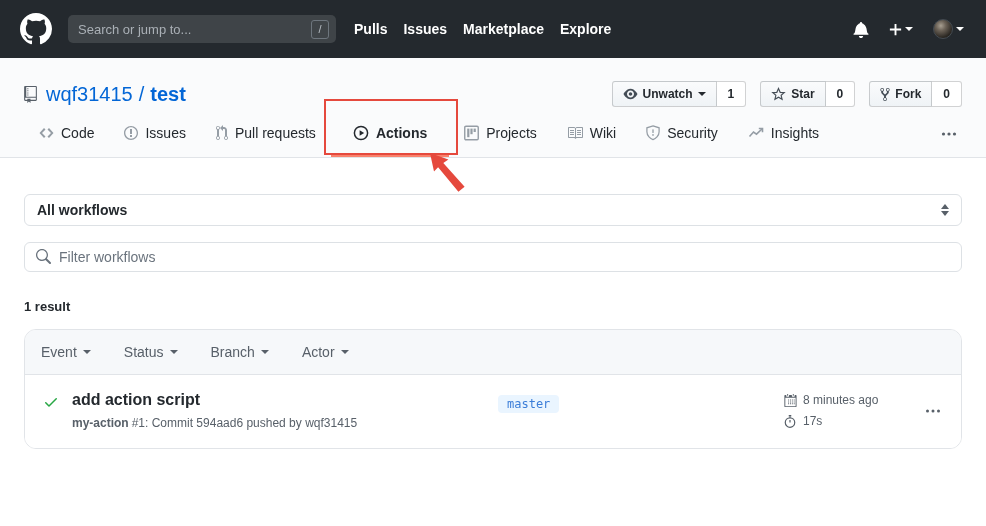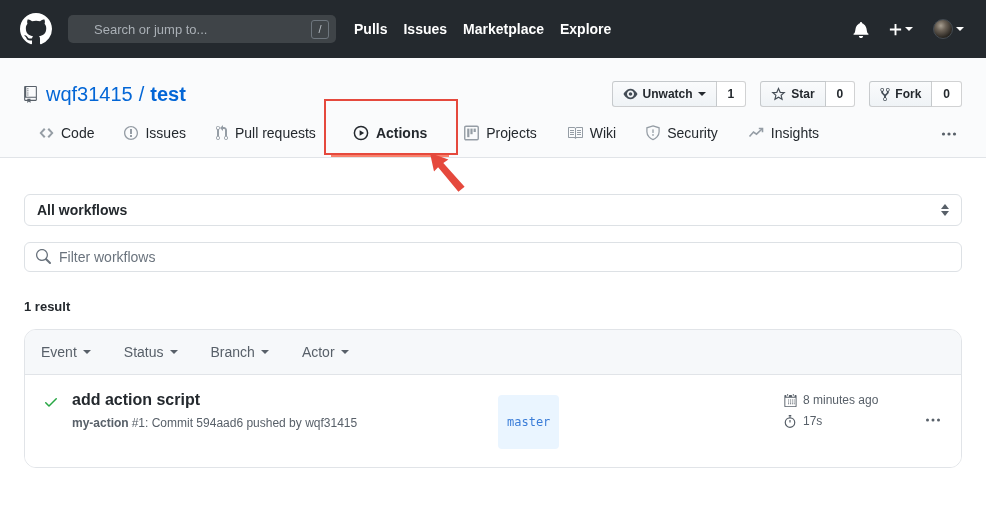--- a/index.html
+++ b/index.html
@@ -4,21 +4,21 @@
 <style>
   * { margin:0; padding:0; box-sizing:border-box; }
   html,body { background:#fff; }
   body { font-family:"Liberation Sans", sans-serif; color:#24292e; }
   .app { position:relative; width:986px; height:526px; background:#fff; overflow:hidden; }
 
   
   .topnav { display:flex; align-items:center; height:58px; background:#24292e; padding:0 22px 0 20px; }
   .logo { width:32px; height:32px; color:#fff; margin-right:16px; flex:none; cursor:pointer; }
   .logo svg { display:block; width:32px; height:32px; }
-  .search-box { display:flex; align-items:center; width:268px; height:28px; background:#3f4448; border-radius:5px; padding:0 7px 0 26px; margin-right:18px; }
+  .search-box { display:flex; align-items:center; width:268px; height:28px; background:#3f4448; border-radius:5px; padding:0 7px 0 10px; margin-right:18px; }
   .search-box input { flex:1; background:transparent; border:none; outline:none; color:#e6e8ea; font-size:13px; font-family:inherit; min-width:0; }
   .search-box input::placeholder { color:#aab0b6; opacity:1; }
   .key-hint { flex:none; width:18px; height:19px; border:1px solid #6e767e; border-radius:3px; color:#b8bec4; font-size:11px; display:flex; align-items:center; justify-content:center; }
   .nav-links { display:flex; align-items:center; gap:16px; }
   .nav-link { color:#fff; font-size:14px; font-weight:700; text-decoration:none; cursor:pointer; white-space:nowrap; }
   .topnav-right { margin-left:auto; display:flex; align-items:center; gap:20px; }
   .icon-btn { color:#fff; display:flex; align-items:center; gap:3px; cursor:pointer; }
   .icon-btn svg { display:block; }
   .caret { display:inline-block; width:0; height:0; border-left:4px solid transparent; border-right:4px solid transparent; border-top:4px solid currentColor; }
   .avatar { width:20px; height:20px; border-radius:50%; background:radial-gradient(circle at 38% 32%, #a89f91 0%, #6b6257 30%, #2c2823 70%, #15130f 100%); border:1px solid #444b52; }
@@ -69,21 +69,21 @@
   .runs-header { display:flex; align-items:center; gap:33px; background:#f6f8fa; border-bottom:1px solid #e1e4e8; padding:14px 16px; }
   .filter-dd { display:flex; align-items:center; gap:6px; font-size:14px; color:#586069; cursor:pointer; }
   .filter-dd .caret { border-top-color:#586069; }
   .run-row { display:flex; align-items:flex-start; padding:16px 16px 18px 18px; background:#fff; }
   .run-check { flex:none; color:#28a745; margin-top:3px; display:flex; }
   .run-main { margin-left:13px; width:426px; }
   .run-title { font-size:16px; font-weight:700; color:#24292e; cursor:pointer; }
   .run-sub { margin-top:7px; font-size:12px; color:#586069; }
   .run-sub .wf-name { font-weight:700; }
   .run-sub .desc { margin-left:3px; }
-  .branch-badge { margin-top:4px; display:inline-block; font-family:"DejaVu Sans Mono", monospace; font-size:12px; color:#3b7dd8; background:#eaf5ff; padding:20px 9px; border-radius:4px; cursor:pointer; }
+  .branch-badge { margin-top:4px; display:inline-block; font-family:"DejaVu Sans Mono", monospace; font-size:12px; color:#3b7dd8; background:#eaf5ff; padding:2px 9px; border-radius:4px; cursor:pointer; }
   .run-meta { margin-left:auto; display:flex; flex-direction:column; gap:6px; font-size:12px; color:#586069; min-width:104px; margin-top:2px; }
   .meta-item { display:flex; gap:6px; }
   .meta-item svg { flex:none; }
   .run-kebab { margin-left:34px; align-self:center; color:#586069; cursor:pointer; display:flex; padding:4px; }
 </style>
 </head>
 <body>
 
 <div class="app">
 

